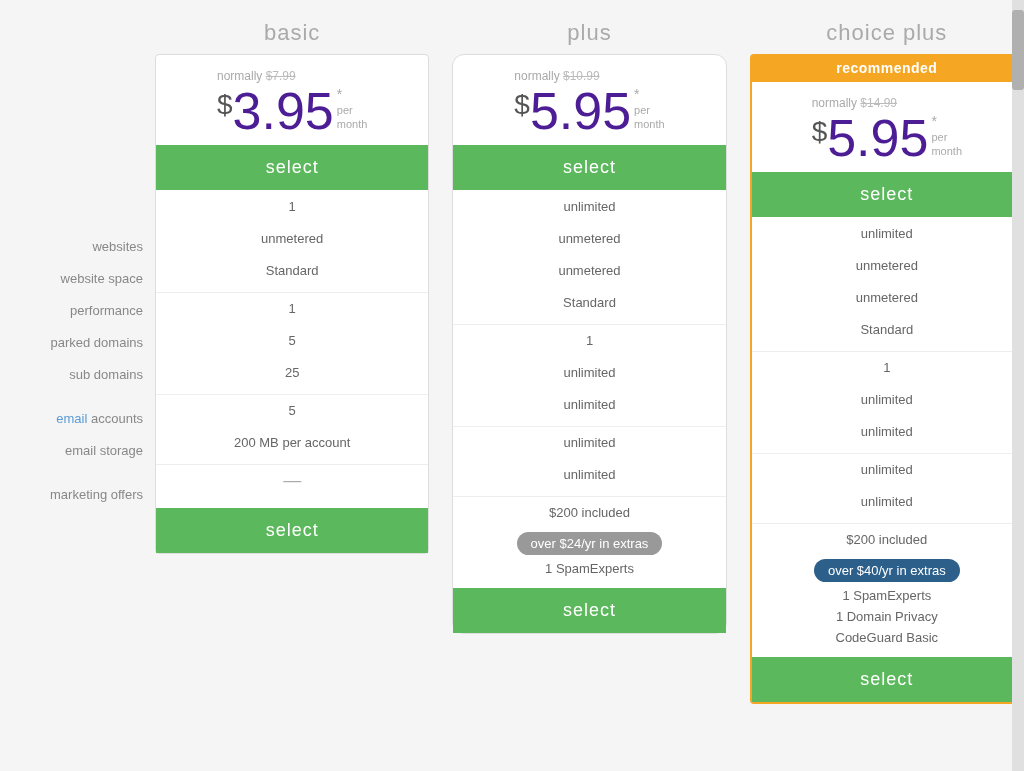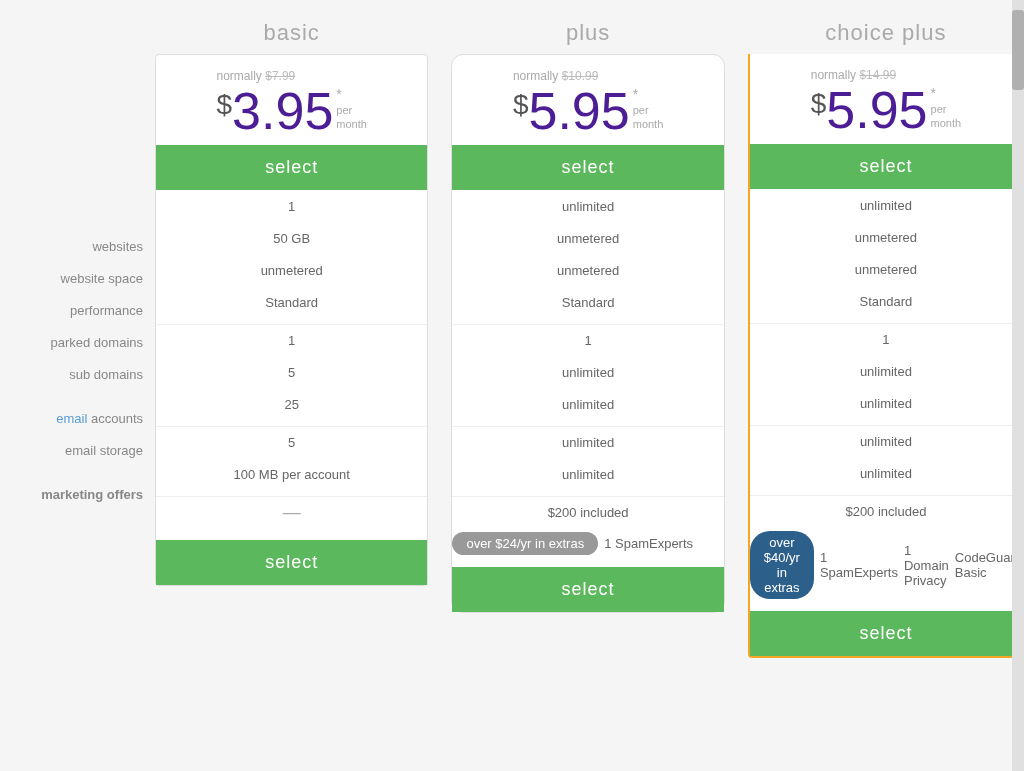--- a/index.html
+++ b/index.html
@@ -159,20 +159,21 @@
     }
     .data-row.has-separator {
       border-top: 1px solid #eee;
       margin-top: 6px;
     }
     
     .extras-section {
       width: 100%;
       padding: 4px 0 8px;
       display: flex;
+      flex-direction: column;
       align-items: center;
       gap: 6px;
     }
     .extras-badge {
       background: #999;
       color: #fff;
       border-radius: 20px;
       padding: 4px 14px;
       font-size: 13px;
       text-align: center;
@@ -226,21 +227,21 @@
 <div class="pricing-container">
 
   <div class="labels-col">
     <div class="label-row">websites</div>
     <div class="label-row">website space</div>
     <div class="label-row">performance</div>
     <div class="label-row">parked domains</div>
     <div class="label-row">sub domains</div>
     <div class="label-row separator" style="margin-top:12px;"><span class="highlight">email</span>&nbsp;accounts</div>
     <div class="label-row">email storage</div>
-    <div class="label-row separator" style="margin-top:12px;font-weight:bold;">marketing offers</div>
+    <div class="label-row separator" style="margin-top:12px;">marketing offers</div>
   </div>
 
   <div class="plans-area">
 
     <div class="plan-col">
       <div class="plan-title">basic</div>
       <div class="plan-card basic">
         <div class="price-section">
           <div class="normally">
             <span>normally</span> <span class="strikethrough">$7.99</span>
@@ -251,28 +252,27 @@
             <div class="price-suffix">
               <span class="price-asterisk">*</span>
               <span>per</span>
               <span>month</span>
             </div>
           </div>
         </div>
         <button class="select-btn">select</button>
         <div class="data-rows">
           <div class="data-row">1</div>
-          <div class="data-row">50 GB</div>
           <div class="data-row">unmetered</div>
           <div class="data-row">Standard</div>
           <div class="data-row has-separator">1</div>
           <div class="data-row">5</div>
           <div class="data-row">25</div>
           <div class="data-row has-separator">5</div>
-          <div class="data-row">100 MB per account</div>
+          <div class="data-row">200 MB per account</div>
           <div class="data-row has-separator dash-cell">—</div>
         </div>
         <div style="height:8px;"></div>
         <button class="select-btn-bottom">select</button>
       </div>
     </div>
 
     <div class="plan-col">
       <div class="plan-title">plus</div>
       <div class="plan-card">
@@ -306,20 +306,21 @@
         <div class="extras-section">
           <span class="extras-badge">over $24/yr in extras</span>
           <span class="extras-item">1 SpamExperts</span>
         </div>
         <button class="select-btn-bottom">select</button>
       </div>
     </div>
 
     <div class="plan-col">
       <div class="plan-title featured">choice plus</div>
+      <div class="recommended-badge">recommended</div>
       <div class="plan-card featured">
         <div class="price-section">
           <div class="normally">
             <span>normally</span> <span class="strikethrough">$14.99</span>
           </div>
           <div class="price-main">
             <span class="price-dollar">$</span>
             <span class="price-amount">5.95</span>
             <div class="price-suffix">
               <span class="price-asterisk">*</span>

